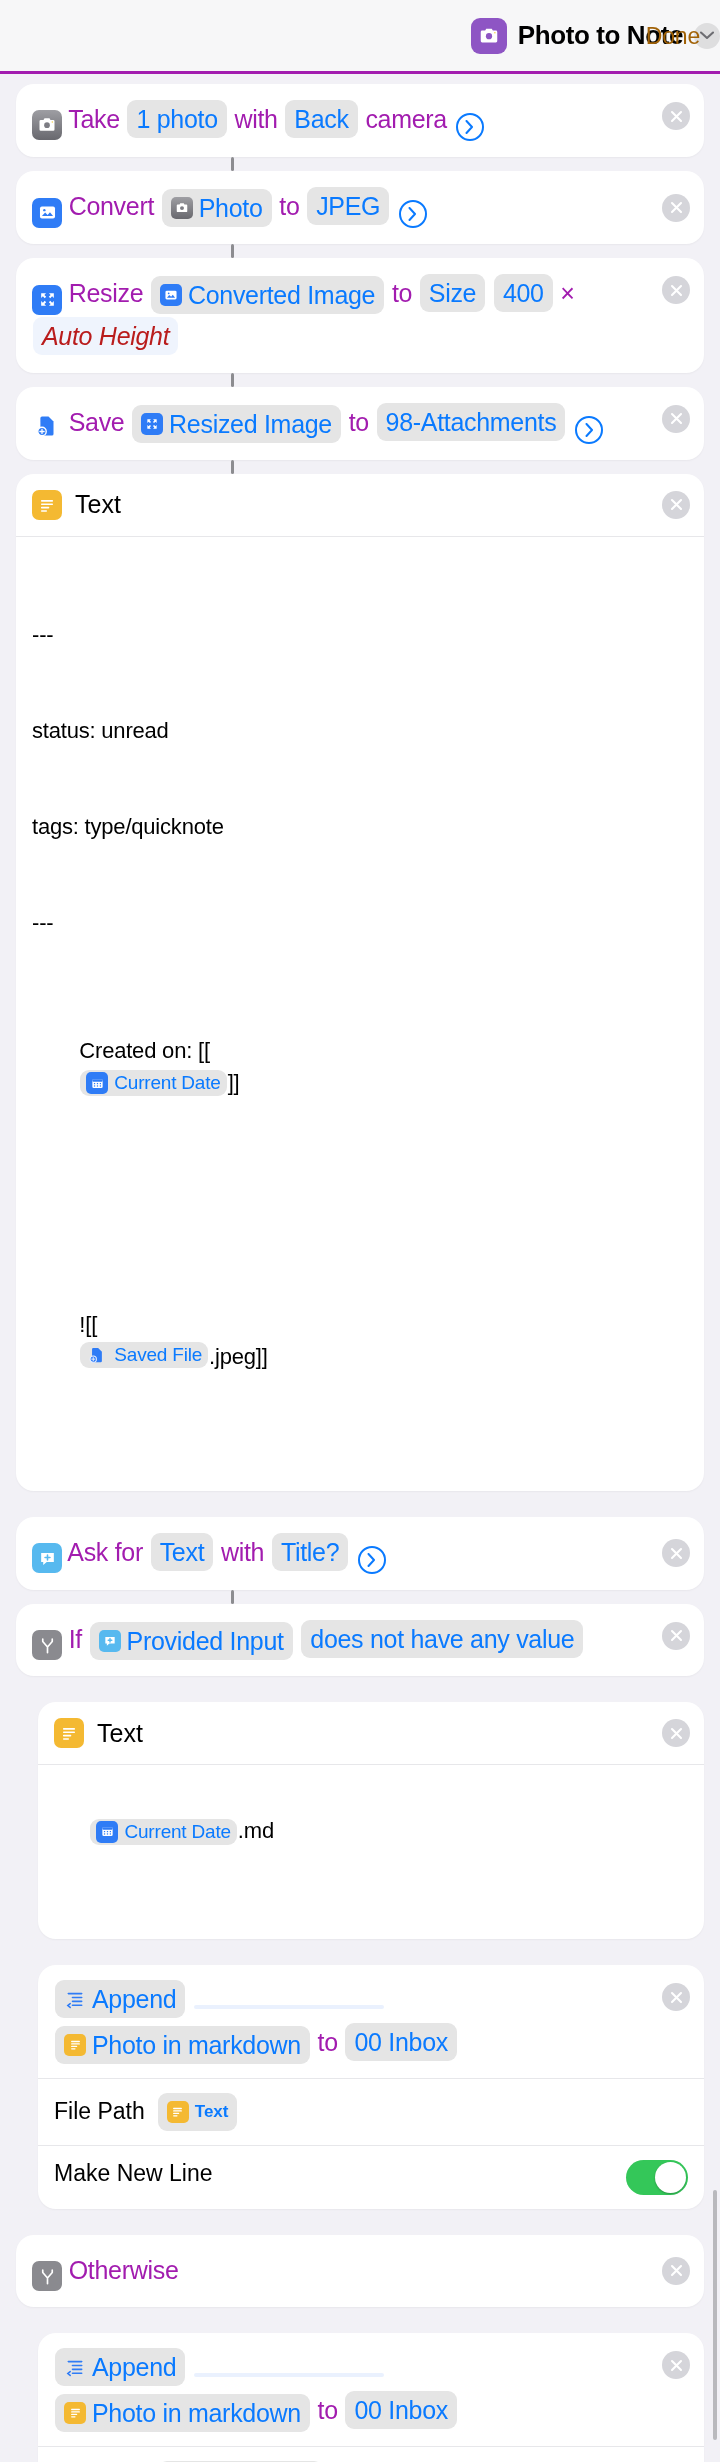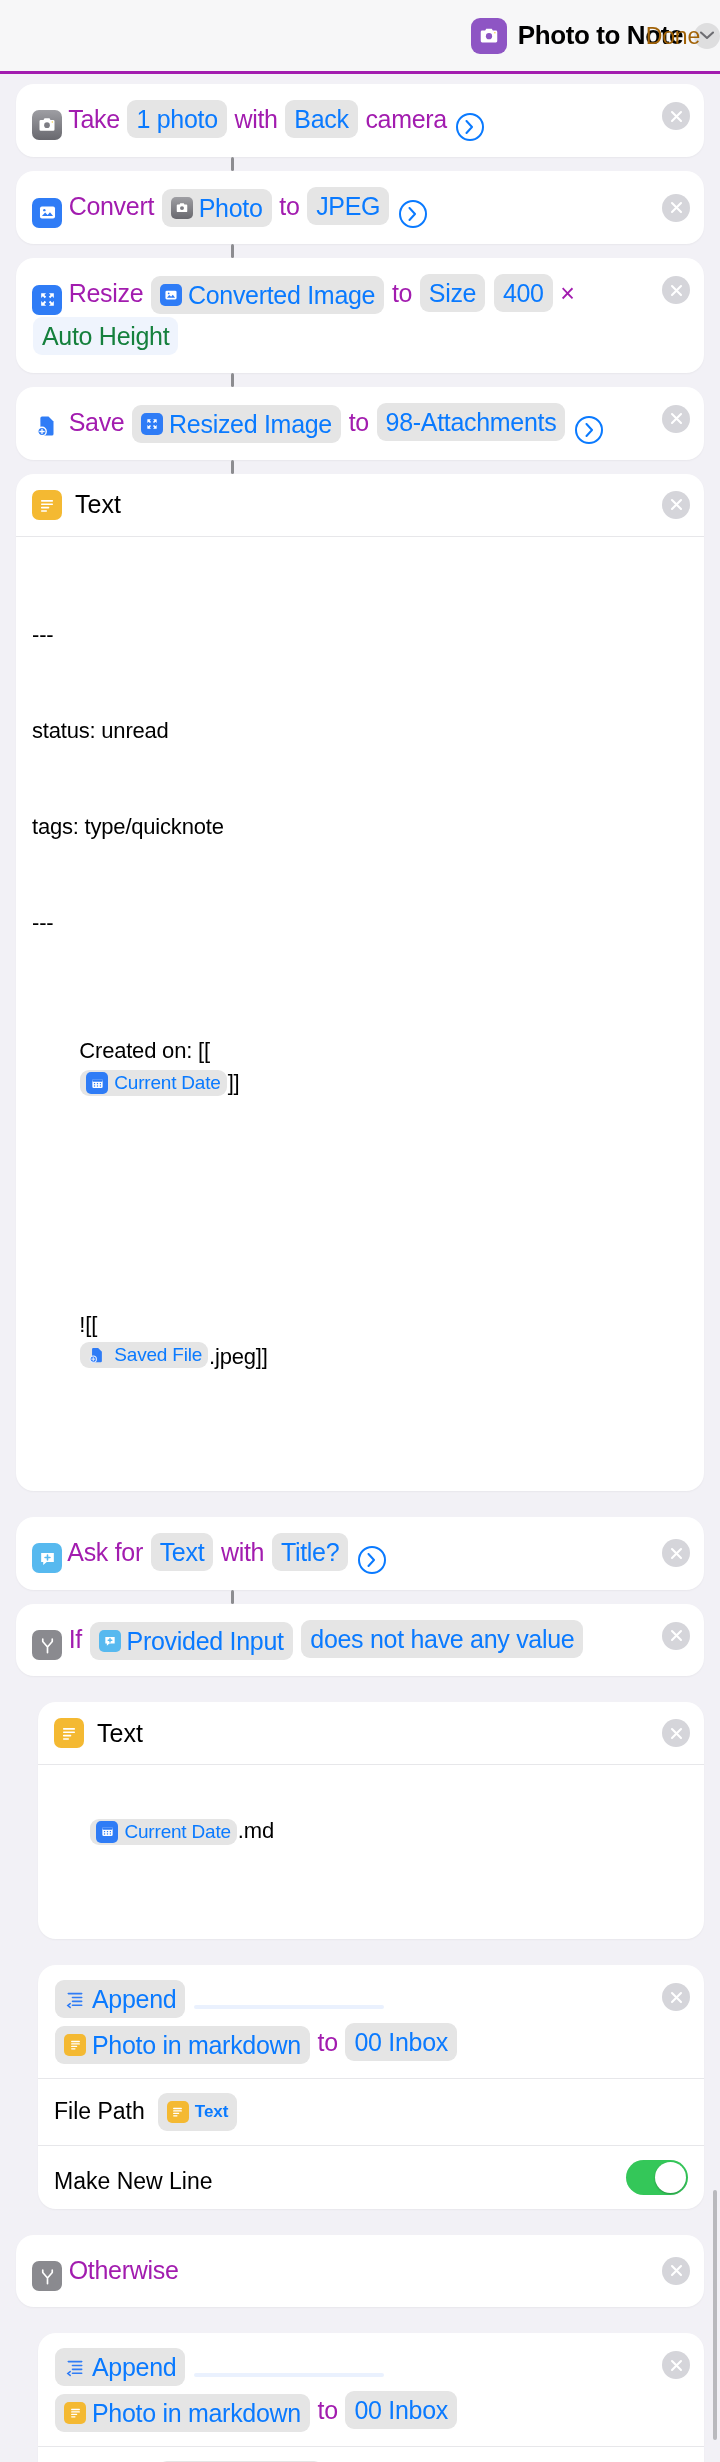--- a/index.html
+++ b/index.html
@@ -119,21 +119,21 @@
     display: inline-flex;
     align-items: center;
     gap: 6px;
     background: #e5e5e5;
     border-radius: 9px;
     color: #0a7aff;
     padding: 2px 9px;
     margin: 0 1px;
     line-height: 34px;
   }
-  .tok.placeholder { color: #15803d; background: #eff4fd; }
+  .tok.placeholder { color: #b91c1c; background: #eff4fd; font-style: italic; }
   .tok.blank { min-width: 190px; background: #eaf1fe; }
   .tok.tiny-bold { font-size: 17px; font-weight: bold; }
 
   .plain { color: #a21caf; }
   .arrow-circle {
     display: inline-flex;
     width: 28px; height: 28px;
     border: 2px solid #0a7aff;
     border-radius: 50%;
     align-items: center; justify-content: center;
@@ -166,21 +166,21 @@
     font-size: 22px;
     line-height: 32px;
     letter-spacing: -0.2px;
     white-space: pre-wrap;
   }
   .body-text .tok { line-height: 24px; font-size: 19px; font-weight: normal; padding: 1px 6px; }
 
   
   .prow {
     display: flex;
-    align-items: flex-end;
+    align-items: flex-start;
     justify-content: space-between;
     padding: 14px 16px;
     font-size: 23px;
     min-height: 58px;
   }
   .prow .left { display: flex; align-items: center; gap: 12px; }
   .toggle {
     width: 62px; height: 35px;
     border-radius: 18px;
     background: #34c759;

